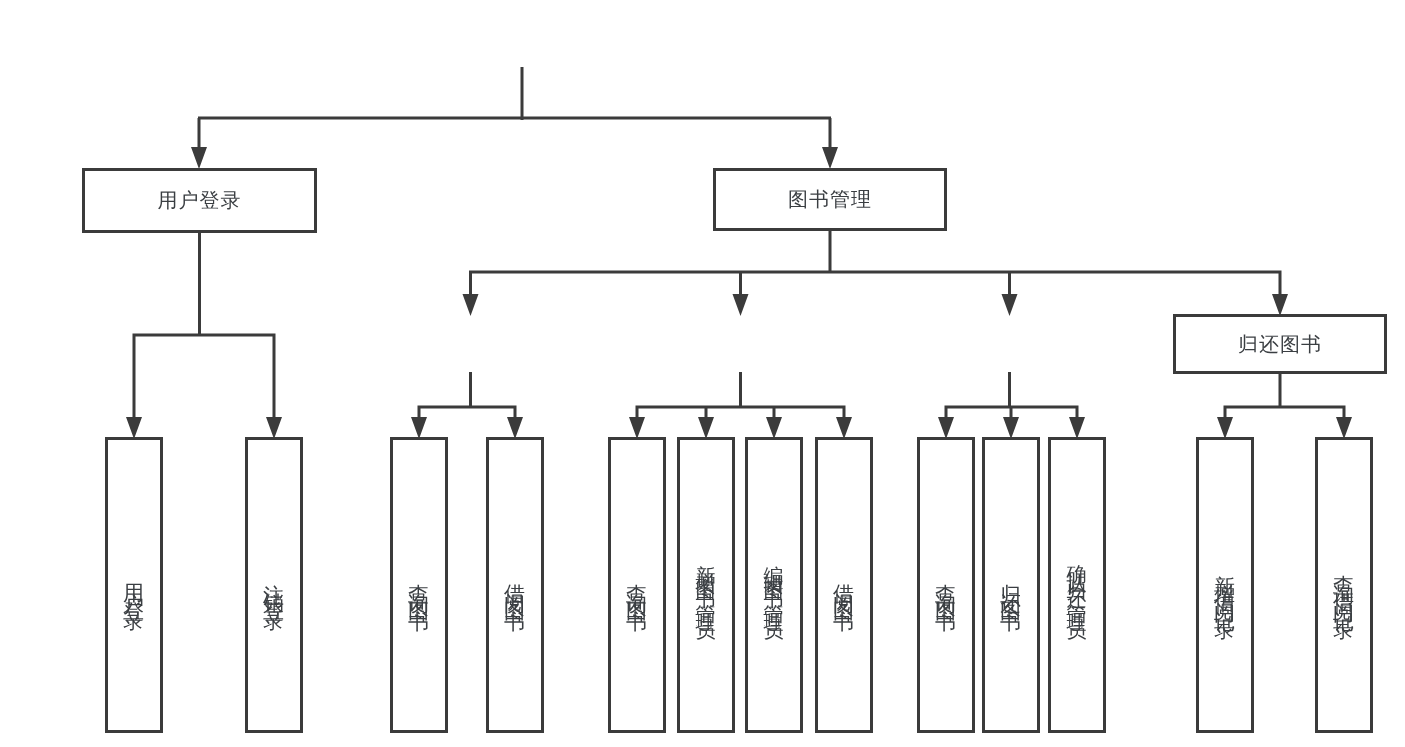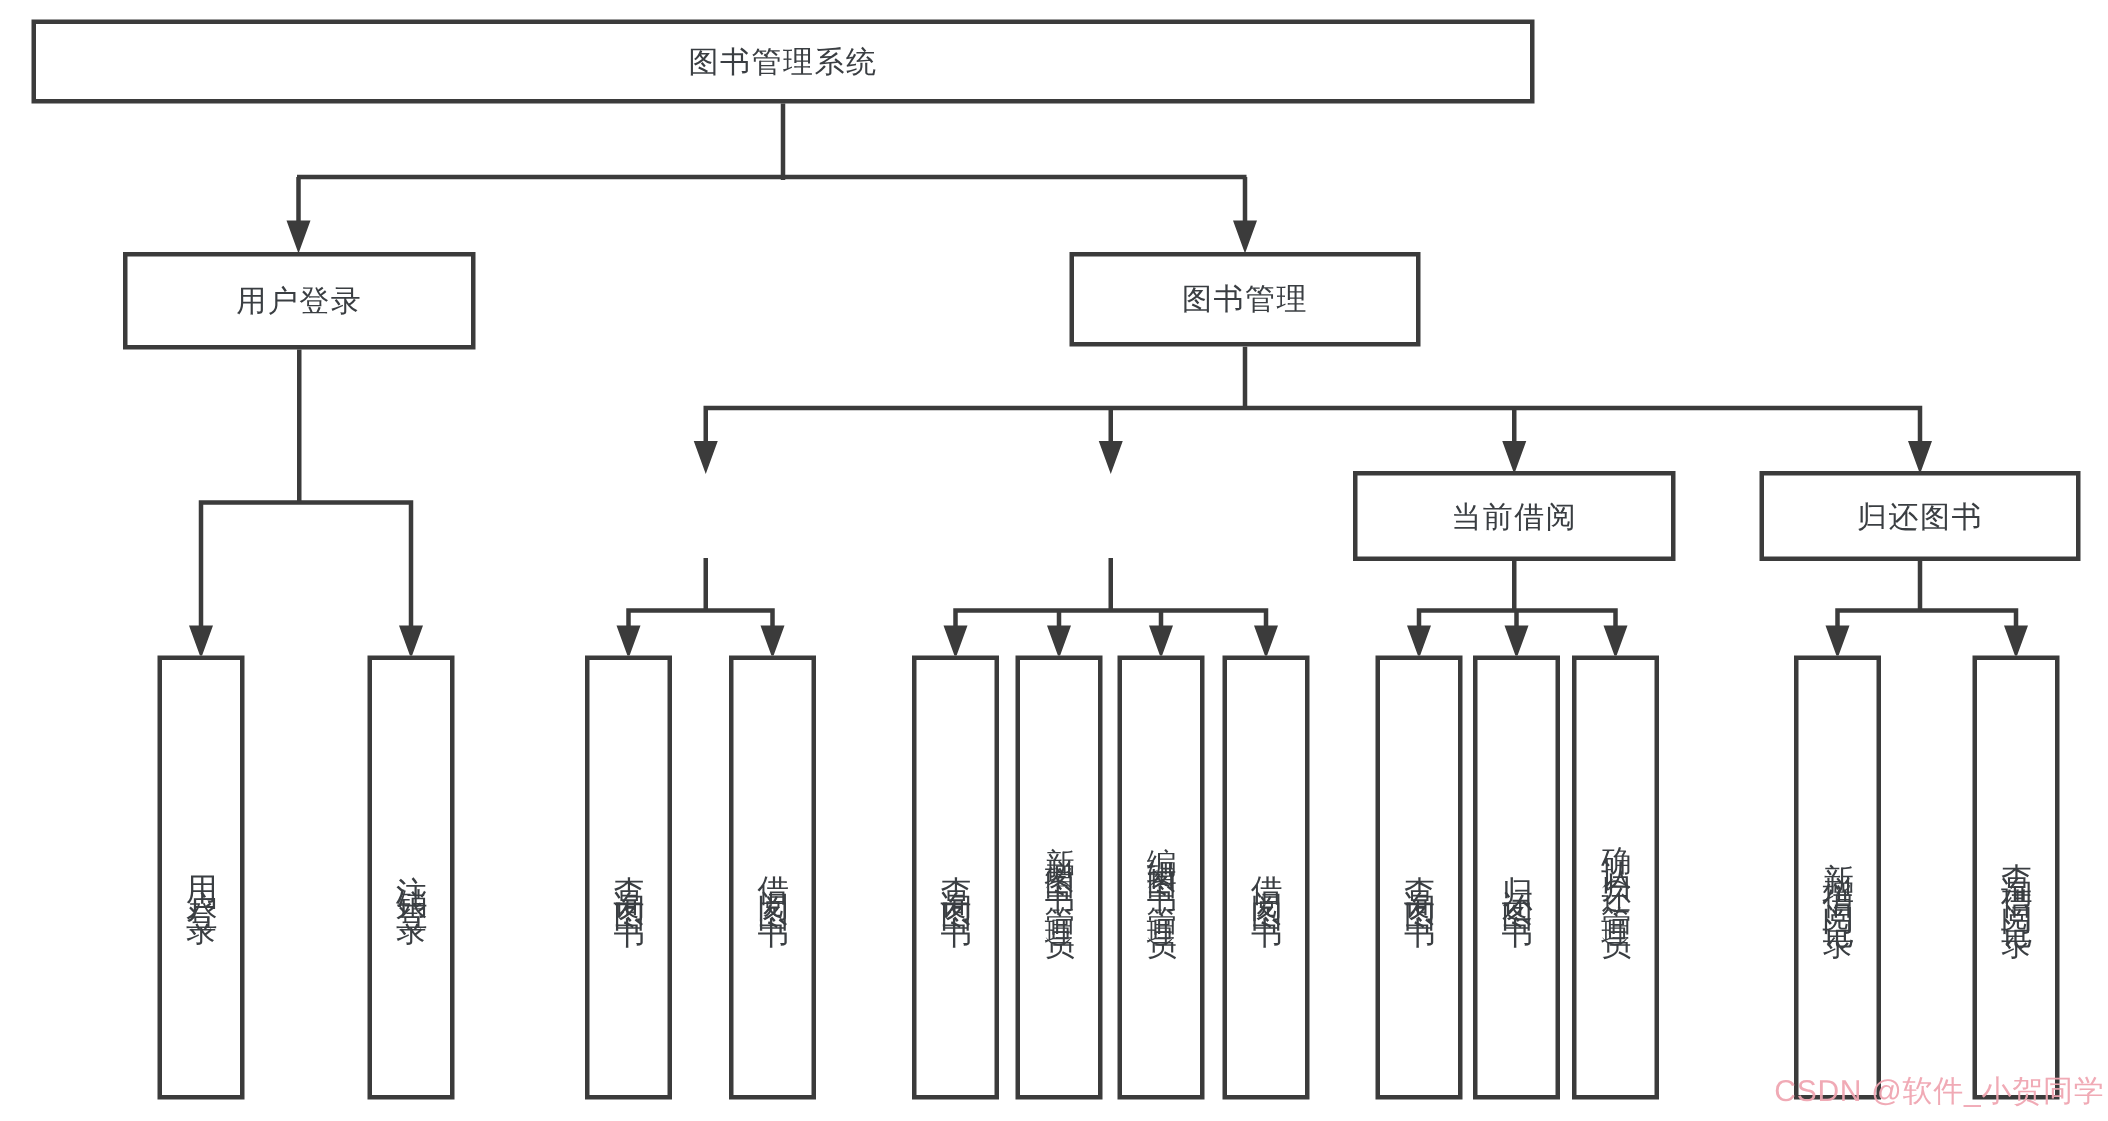--- a/index.html
+++ b/index.html
@@ -103,41 +103,38 @@
       M698 417 H714 L706 439 Z
       M766 417 H782 L774 439 Z
       M836 417 H852 L844 439 Z
       M938 417 H954 L946 439 Z
       M1003 417 H1019 L1011 439 Z
       M1069 417 H1085 L1077 439 Z
       M1217 417 H1233 L1225 439 Z
       M1336 417 H1352 L1344 439 Z"></path>
   </svg>
 
-  <div class="node h-label" style="left:21px; top:13px; width:1002px; height:56px;">图书管理系统</div>
 
   <div class="node h-label" style="left:82px; top:168px; width:235px; height:65px;">用户登录</div>
   <div class="node h-label" style="left:713px; top:168px; width:234px; height:63px;">图书管理</div>
 
-  <div class="node h-label" style="left:902px; top:314px; width:215px; height:60px;">当前借阅</div>
   <div class="node h-label" style="left:1173px; top:314px; width:214px; height:60px;">归还图书</div>
 
   <div class="node leaf" style="left:105px; top:437px; width:58px; height:296px;">用户登录</div>
   <div class="node leaf" style="left:245px; top:437px; width:58px; height:296px;">注销登录</div>
 
   <div class="node leaf" style="left:390px; top:437px; width:58px; height:296px;">查询图书</div>
   <div class="node leaf" style="left:486px; top:437px; width:58px; height:296px;">借阅图书</div>
 
   <div class="node leaf" style="left:608px; top:437px; width:58px; height:296px;">查询图书</div>
   <div class="node leaf long" style="left:677px; top:437px; width:58px; height:296px;">新增图书（管理员）</div>
   <div class="node leaf long" style="left:745px; top:437px; width:58px; height:296px;">编辑图书（管理员）</div>
   <div class="node leaf" style="left:815px; top:437px; width:58px; height:296px;">借阅图书</div>
 
   <div class="node leaf" style="left:917px; top:437px; width:58px; height:296px;">查询图书</div>
   <div class="node leaf" style="left:982px; top:437px; width:58px; height:296px;">归还图书</div>
   <div class="node leaf long" style="left:1048px; top:437px; width:58px; height:296px;">确认归还（管理员）</div>
 
   <div class="node leaf" style="left:1196px; top:437px; width:58px; height:296px;">新增借阅记录</div>
   <div class="node leaf" style="left:1315px; top:437px; width:58px; height:296px;">查询借阅记录</div>
 
-  <div class="watermark">CSDN @软件_小贺同学</div>
 
 </div>
 
 </body></html>

